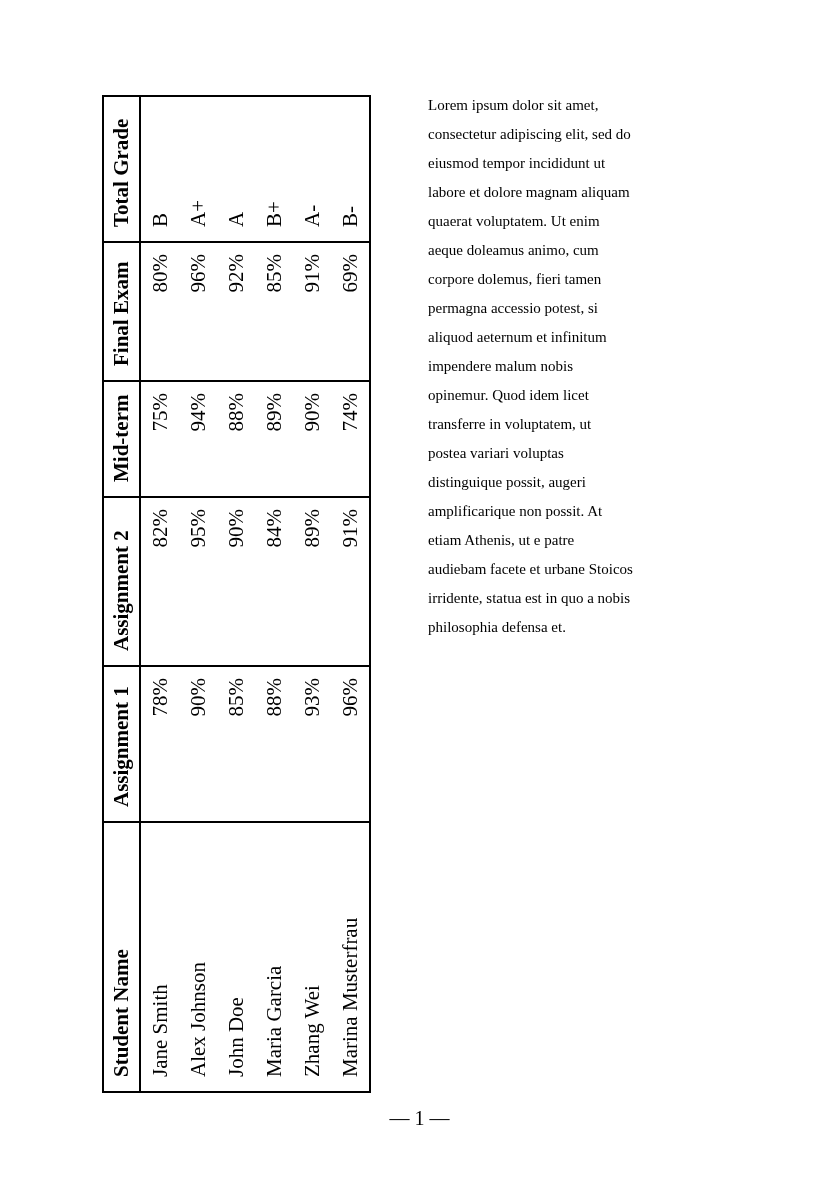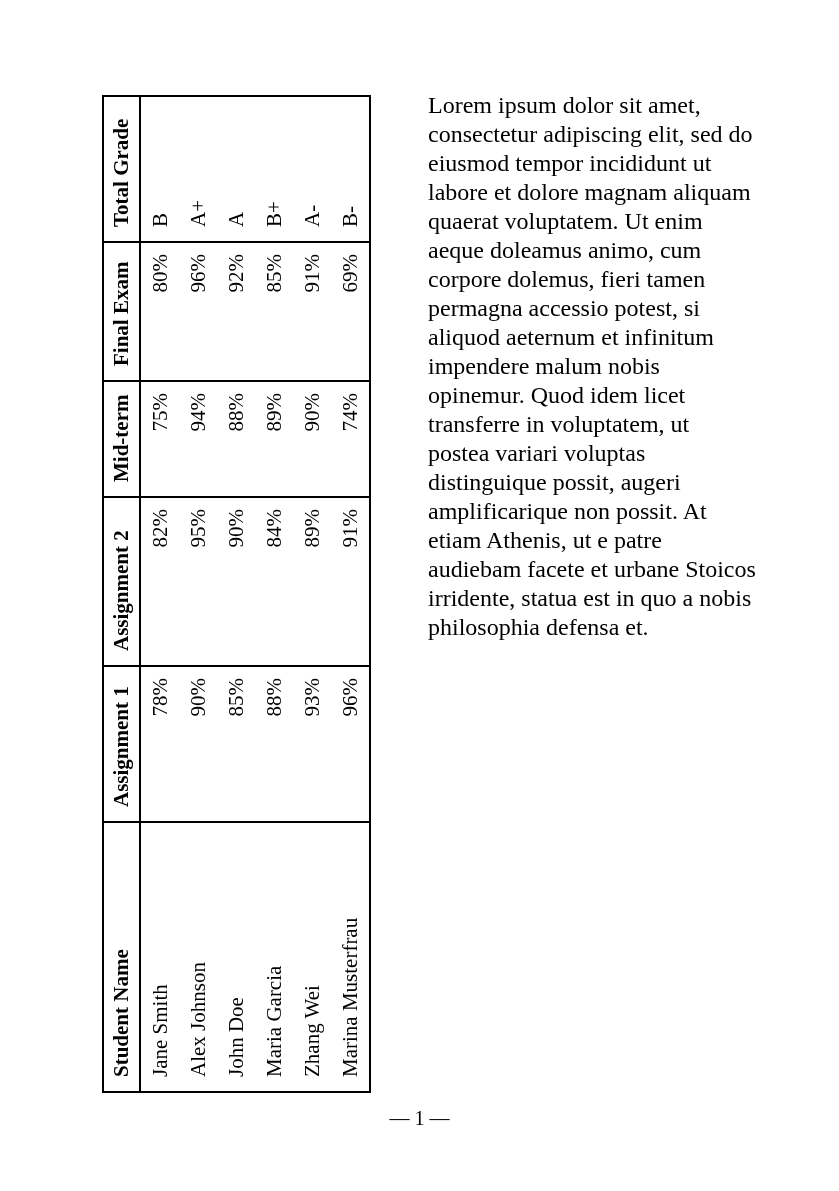--- a/index.html
+++ b/index.html
@@ -65,21 +65,21 @@
   }
   table.grades td.txt {
     text-align: left;
   }
 
   
   .body-text {
     position: absolute;
     left: 428px;
     top: 91px;
-    font-size: 24px;
+    font-size: 15px;
     line-height: 29px;
     white-space: pre;
     color: #000000;
   }
 
   
   .page-number {
     position: absolute;
     left: 0;
     top: 1107px;

